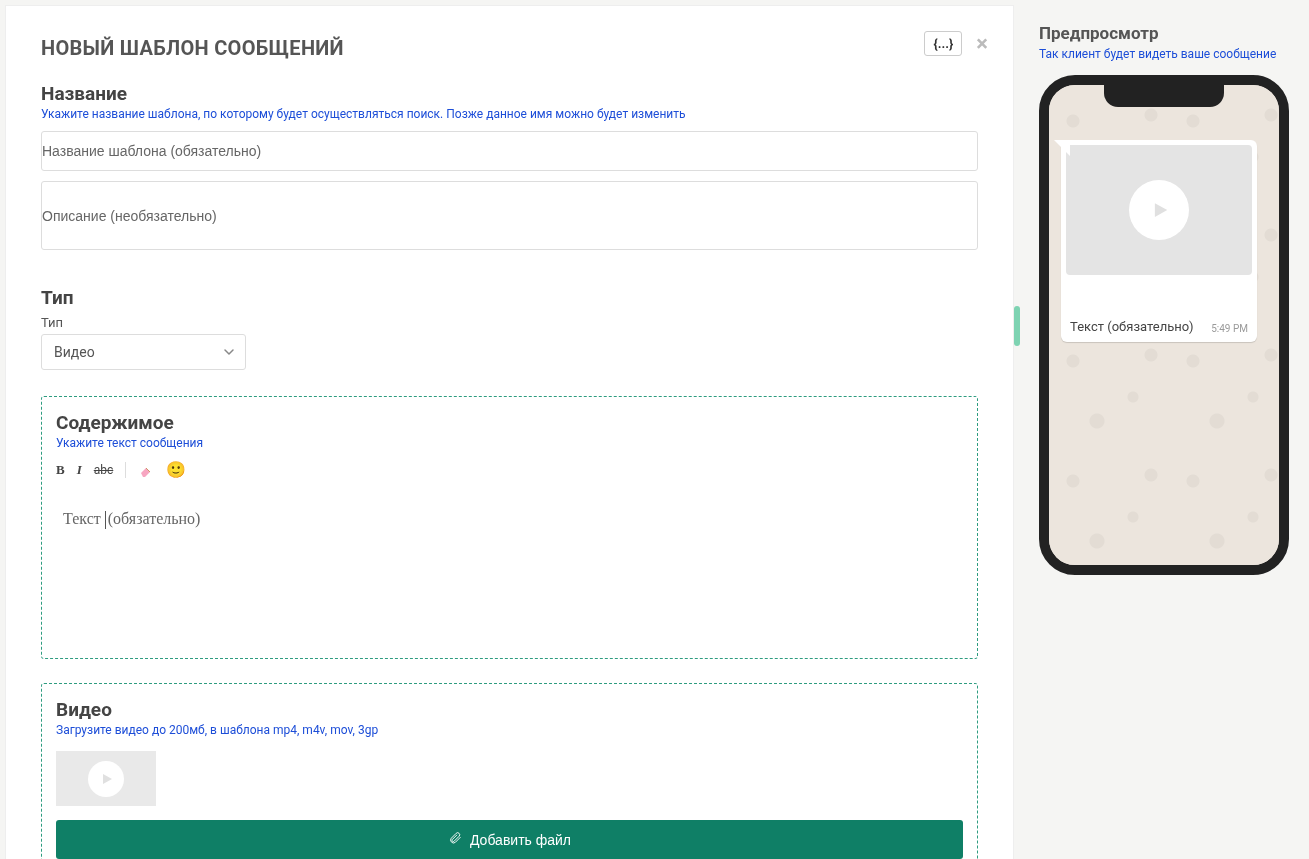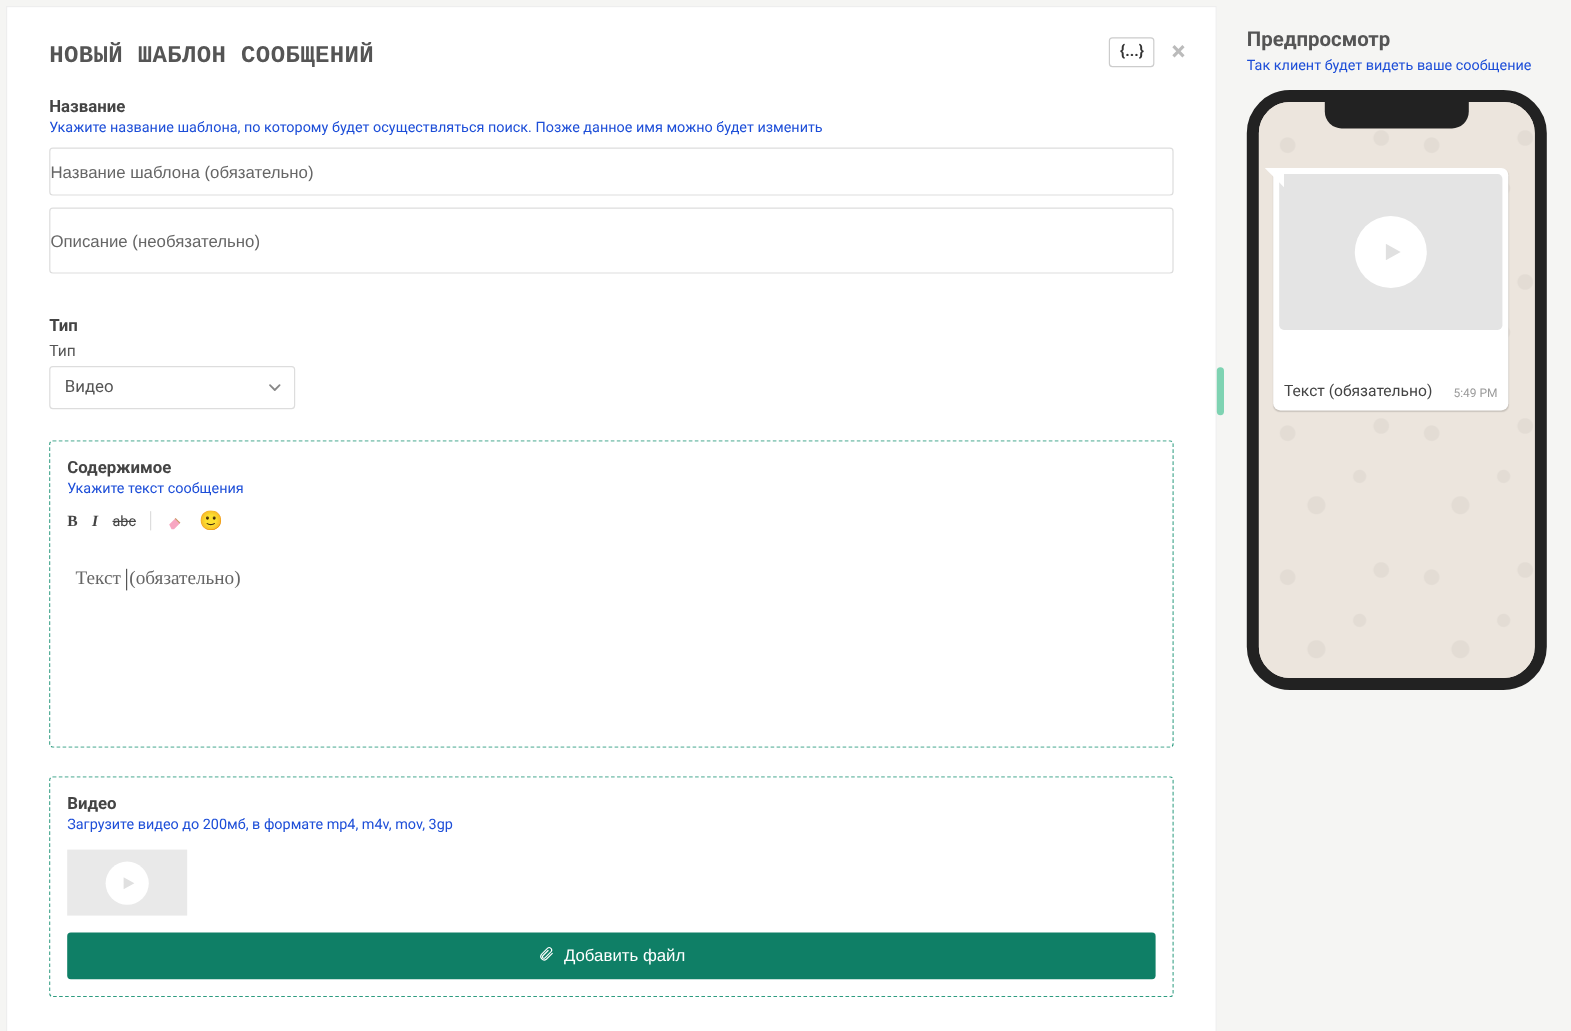--- a/index.html
+++ b/index.html
@@ -5,26 +5,26 @@
   *{box-sizing:border-box;}
   body{margin:0;font-family:-apple-system,BlinkMacSystemFont,"Segoe UI",Roboto,Arial,sans-serif;background:#f5f5f3;color:#333;font-size:14px;}
   .layout{display:flex;min-height:859px;}
   .main{flex:1;background:#fff;padding:30px 35px;position:relative;border:1px solid #eee;margin:5px;}
   .side{width:290px;padding:15px 20px;}
 
   .top-actions{position:absolute;top:25px;right:25px;display:flex;align-items:center;gap:14px;}
   .json-btn{border:1px solid #ccc;border-radius:3px;padding:4px 8px;font-weight:700;font-size:13px;background:#fff;cursor:pointer;}
   .close{color:#bbb;font-size:22px;font-weight:700;cursor:pointer;}
 
-  h1{font-size:20px;font-weight:700;color:#555;letter-spacing:.3px;margin:0 0 22px 0;text-transform:uppercase;font-family:Liberation Mono, monospace;}
-  .section-hdr{font-weight:700;color:#444;margin-bottom:2px;font-size:14px;}
+  h1{font-size:20px;font-weight:700;color:#555;letter-spacing:.3px;margin:0 0 22px 0;text-transform:uppercase;}
+  .section-hdr{font-weight:700;color:#444;margin-bottom:2px;font-size:19px;}
   .hint{color:#1d4ed8;font-size:12px;margin-bottom:10px;}
 
   .input{width:100%;border:1px solid #ddd;border-radius:3px;padding:11px 0;font-size:14px;color:#555;margin-bottom:10px;}
-  .input.tall{height:55px;vertical-align:top;}
+  .input.tall{height:69px;vertical-align:top;}
   .input::placeholder{color:#666;}
 
   .label-sm{color:#555;font-size:13px;margin-bottom:4px;margin-top:6px;}
   .select{width:205px;border:1px solid #ddd;border-radius:3px;padding:9px 34px 9px 12px;font-size:14px;color:#555;background:#fff;display:flex;align-items:center;justify-content:space-between;cursor:pointer;position:relative;}
   .chev{position:absolute;right:10px;top:50%;transform:translateY(-50%);}
   .chev svg{display:block;}
 
   .dashed{border:1px dashed #2e9c80;border-radius:3px;padding:14px 14px;}
   .dashed + .dashed{margin-top:24px;}
 
@@ -36,21 +36,21 @@
   .tb-sep{width:1px;height:16px;background:#ddd;}
   .emoji{font-size:16px;}
 
   .editor{border:1px solid transparent;min-height:155px;padding:20px 6px;font-family:Georgia,"Times New Roman",serif;font-size:16px;color:#666;}
   .editor .cursor{border-left:1px solid #555;display:inline-block;height:18px;vertical-align:middle;margin-right:2px;}
 
   .video-thumb{width:100px;height:55px;background:#e9e9e9;display:flex;align-items:center;justify-content:center;margin:14px 0;}
   .play{width:36px;height:36px;border-radius:50%;background:#fff;display:flex;align-items:center;justify-content:center;}
   .play svg{display:block;}
 
-  .add-file{width:100%;background:#0f7f66;color:#fff;border:none;border-radius:3px;padding:11px 0;font-size:14px;cursor:pointer;display:flex;align-items:flex-start;justify-content:center;gap:8px;}
+  .add-file{width:100%;background:#0f7f66;color:#fff;border:none;border-radius:3px;padding:11px 0;font-size:14px;cursor:pointer;display:flex;align-items:center;justify-content:center;gap:8px;}
 
   
   .side h2{font-size:17px;font-weight:700;color:#555;margin:8px 0 4px;}
   .phone{width:250px;height:500px;border:10px solid #222;border-radius:36px;margin-top:14px;position:relative;overflow:hidden;background:#ece5dd;}
   .notch{position:absolute;top:0;left:50%;transform:translateX(-50%);width:120px;height:22px;background:#222;border-radius:0 0 14px 14px;z-index:3;}
   .wa-bg{position:absolute;inset:0;background:#ece5dd;opacity:1;}
   .wa-bg::after{content:"";position:absolute;inset:0;background:
     radial-gradient(circle at 20% 30%,rgba(0,0,0,.04) 0 6px,transparent 7px),
     radial-gradient(circle at 70% 60%,rgba(0,0,0,.04) 0 5px,transparent 6px),
     radial-gradient(circle at 40% 80%,rgba(0,0,0,.04) 0 7px,transparent 8px),
@@ -119,21 +119,21 @@
         <span class="tb-btn emoji">🙂</span>
       </div>
       <div class="editor">
         <span>Текст <span class="cursor"></span>(обязательно)</span>
       </div>
     </div>
 
     
     <div class="dashed">
       <div class="section-hdr">Видео</div>
-      <div class="hint">Загрузите видео до 200мб, в формате mp4, m4v, mov, 3gp</div>
+      <div class="hint">Загрузите видео до 200мб, в шаблона mp4, m4v, mov, 3gp</div>
       <div class="video-thumb">
         <div class="play">
           <svg width="16" height="16" viewBox="0 0 16 16">
               <path d="M5 3l9 5-9 5z" fill="#e0e0e0"></path>
             </svg>
         </div>
       </div>
       <button class="add-file">
         <span>
           <svg width="14" height="14" viewBox="0 0 24 24" fill="none">

